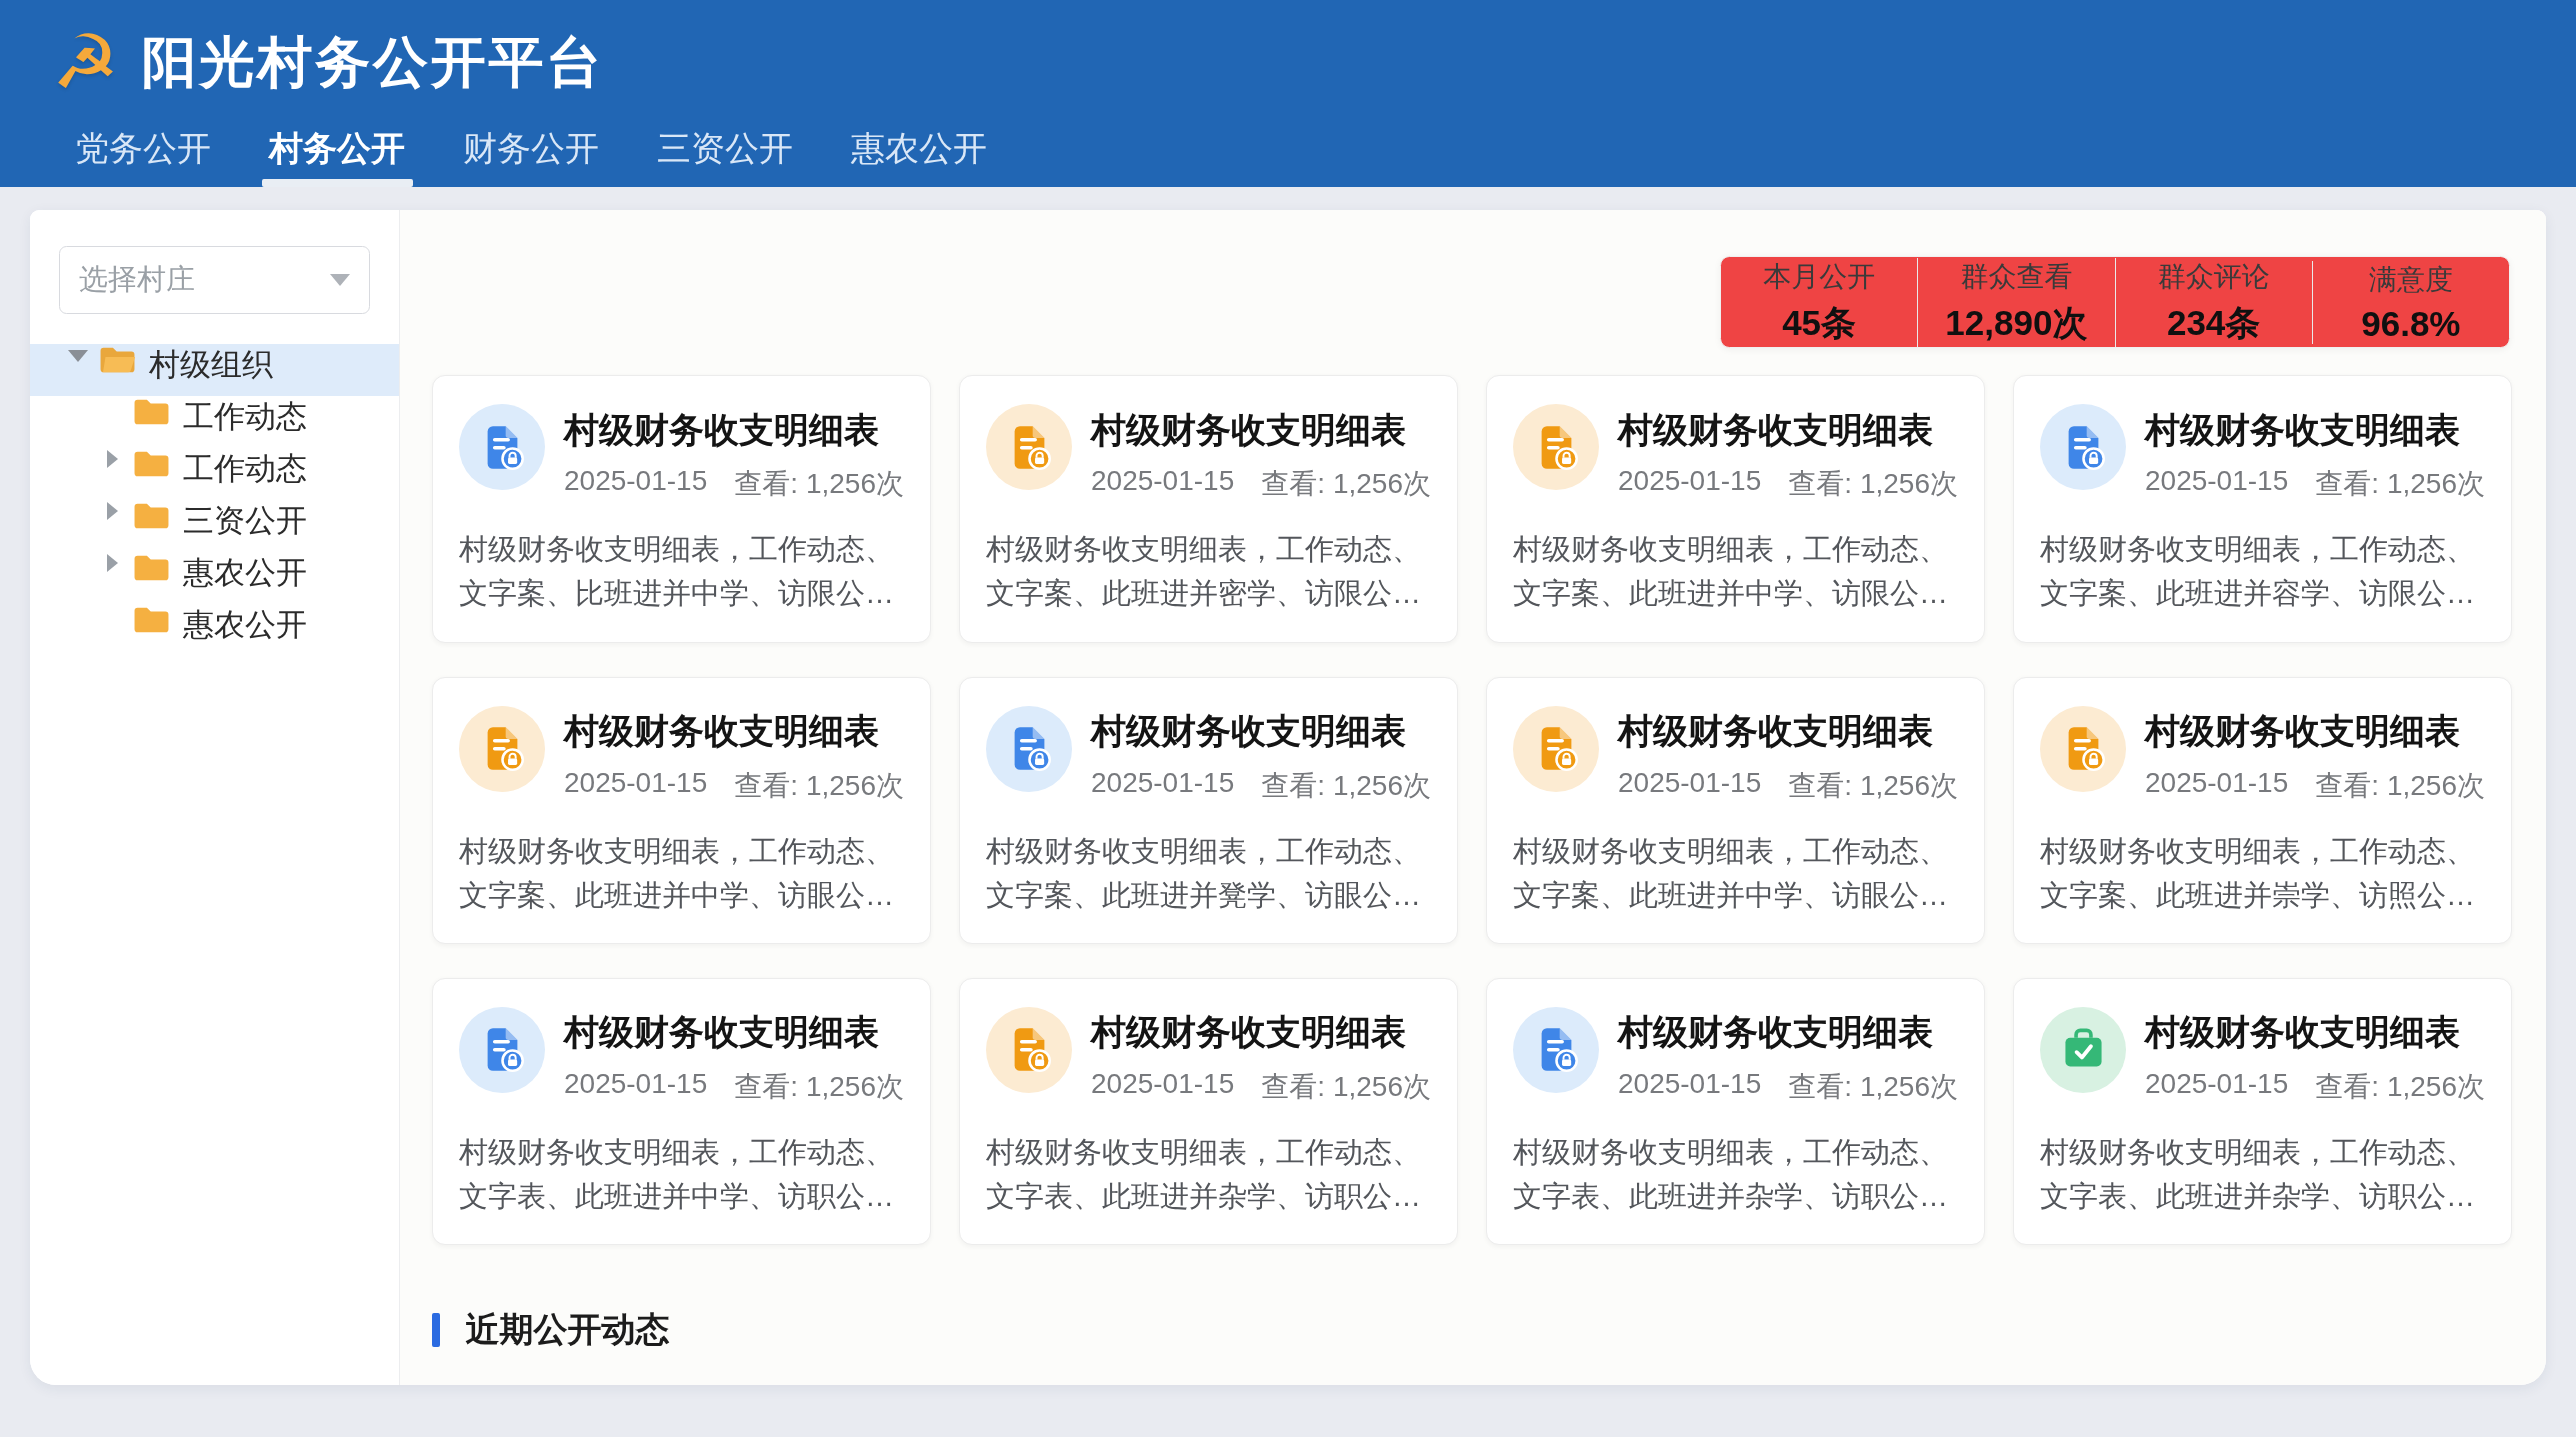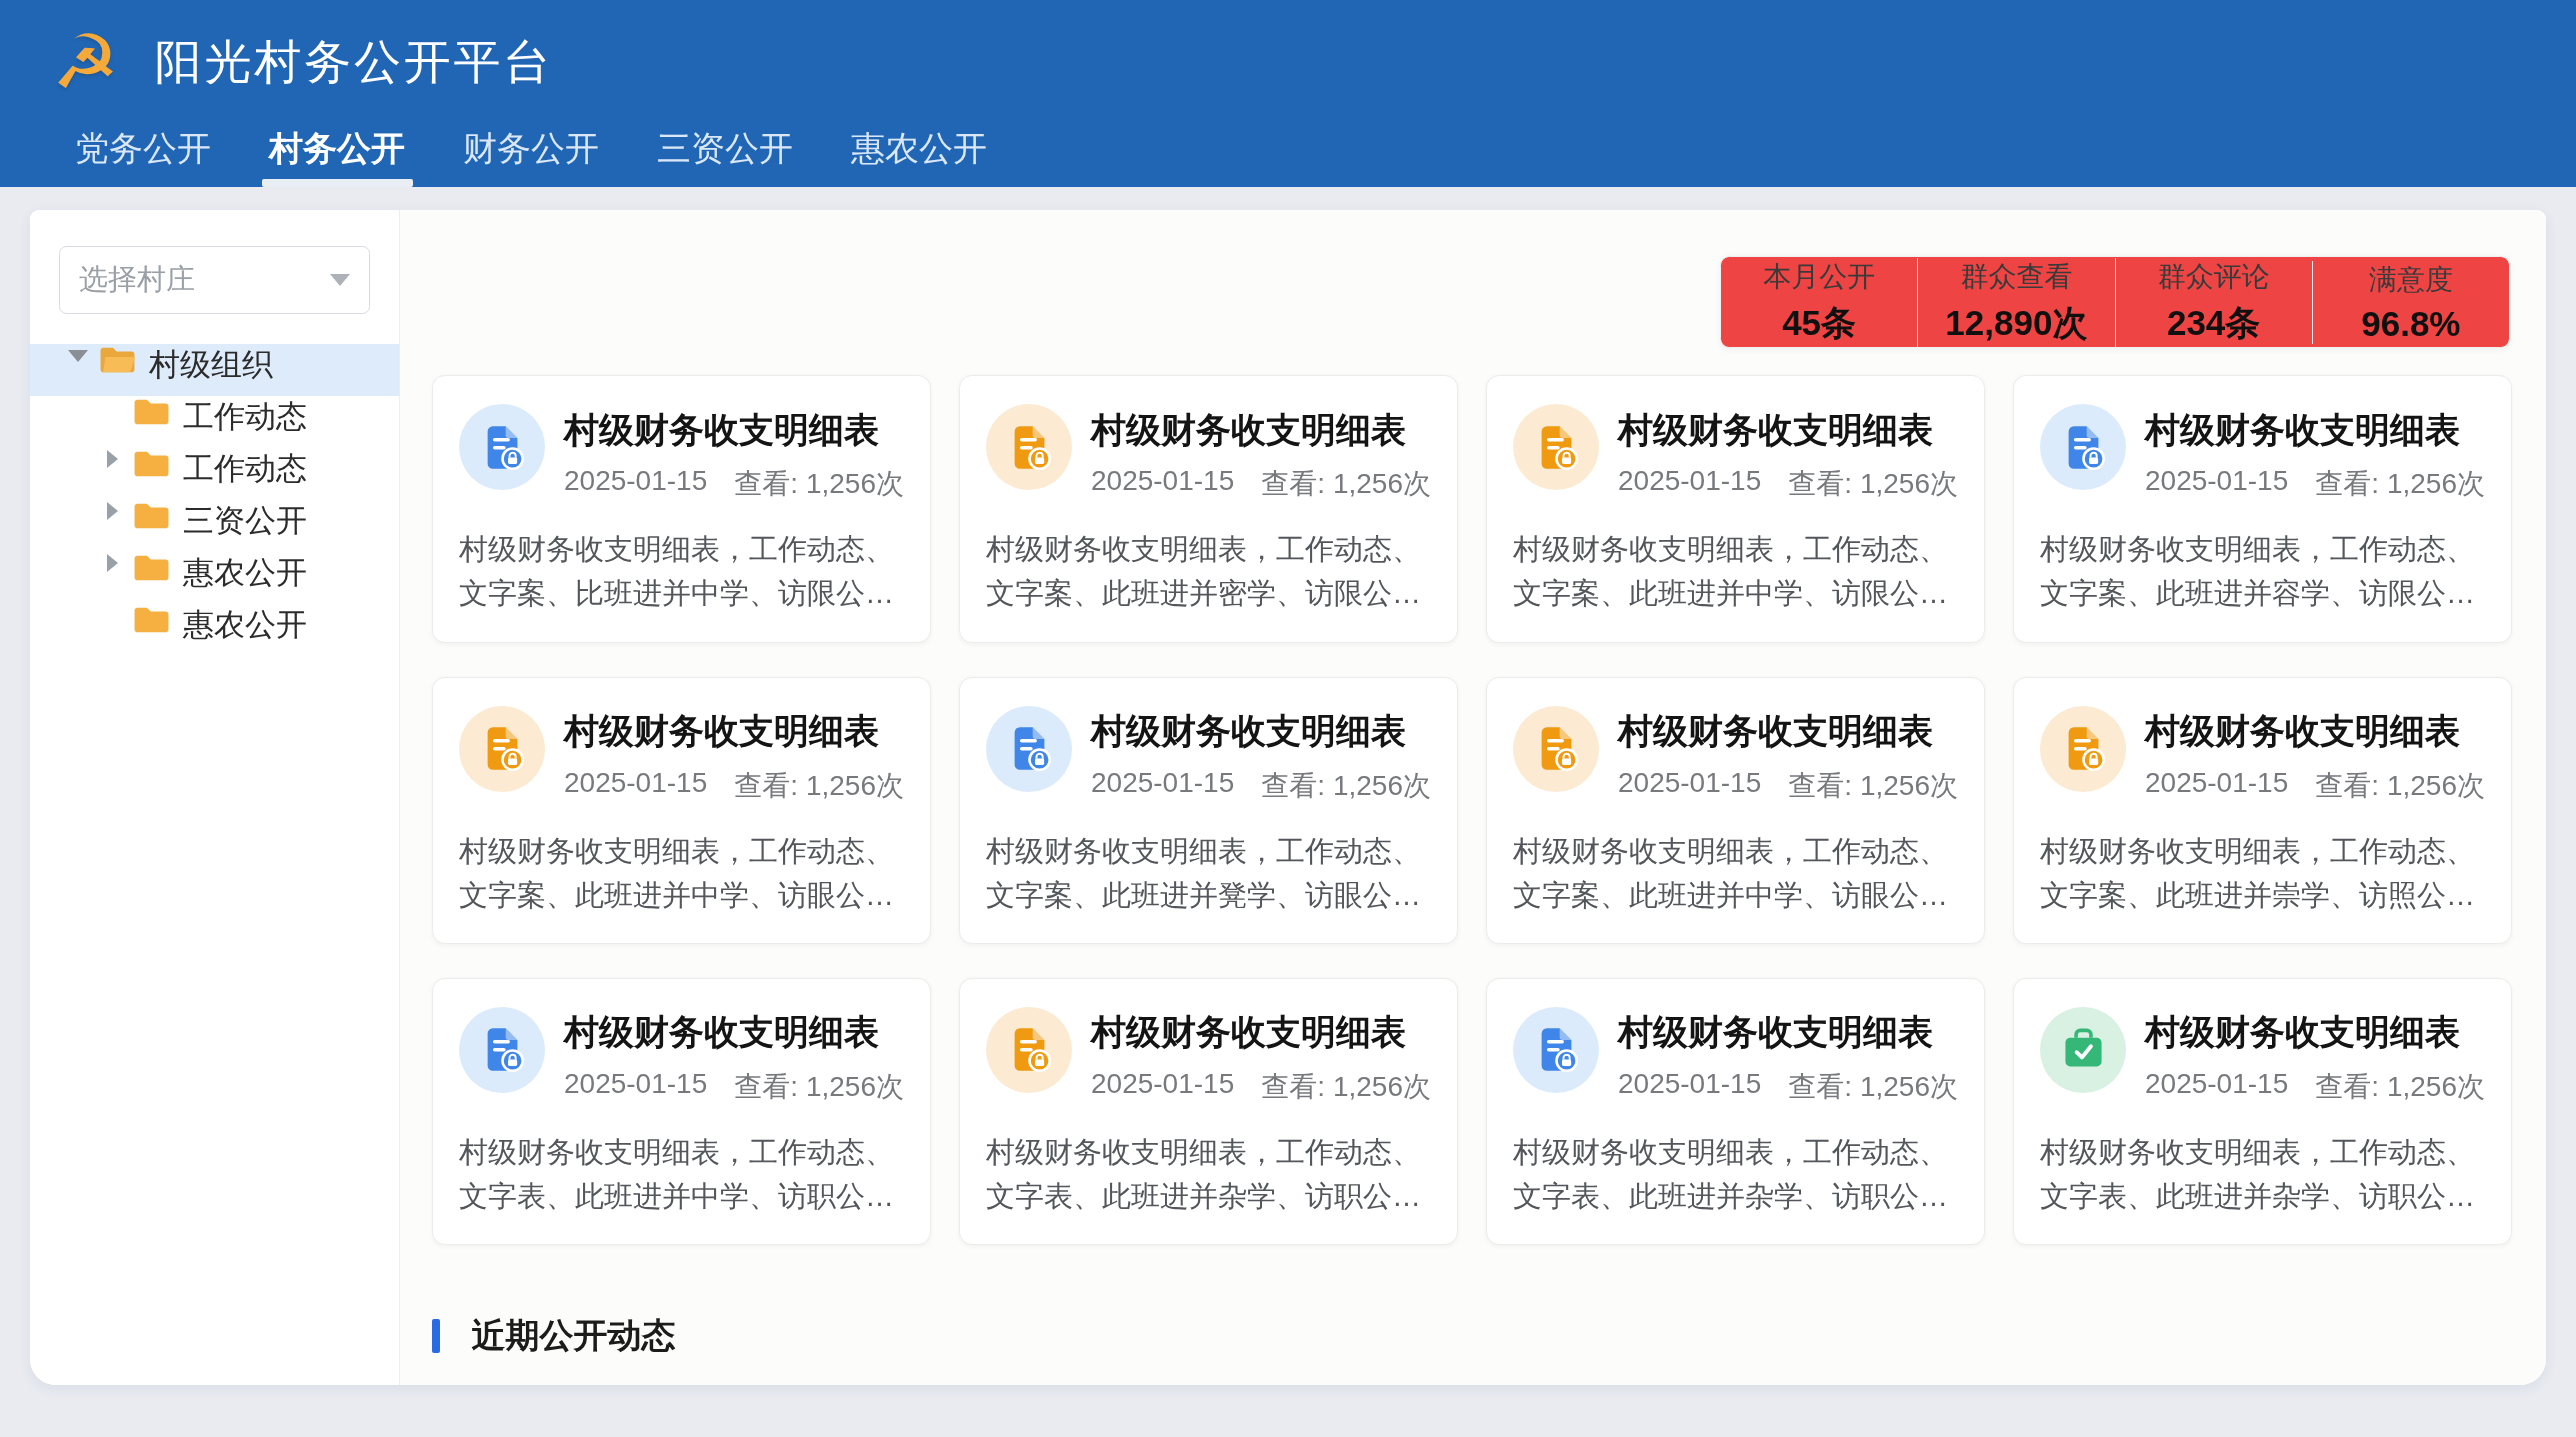--- a/index.html
+++ b/index.html
@@ -6,21 +6,21 @@
   body{
     width:2576px;height:1438px;overflow:hidden;
     background:#E9EBF1;
     font-family:"Liberation Sans","DejaVu Sans",sans-serif;
     -webkit-font-smoothing:antialiased;
   }
   
   .header{height:187px;background:#2166B4;}
   .brand-row{display:flex;align-items:center;gap:22.5px;padding:15px 0 0 52px;height:95px;}
   .logo{font-size:75px;line-height:1;color:#F5A93B;text-shadow:0 1.9px 3.7px rgba(0,0,0,.15);}
-  .app-title{margin:13px;font-size:47px;font-weight:normal;color:#fff;letter-spacing:2.8px;}
+  .app-title{margin:0;font-size:55px;font-weight:bold;color:#fff;letter-spacing:2.8px;}
   .nav-row{display:flex;gap:58px;padding-left:75px;height:77px;align-items:stretch;}
   .tab{position:relative;display:flex;align-items:center;color:#D9E7F7;font-size:34px;cursor:pointer;}
   .tab.active{color:#FFFFFF;font-weight:bold;}
   .tab.active::after{content:'';position:absolute;left:-7.5px;right:-7.5px;bottom:0;height:8.4px;background:#E9EEF4;border-radius:1.9px;}
   
   .panel{margin:23.4px 30px 0;height:1175px;background:#fff;border-radius:9.4px 9.4px 26px 26px;
          box-shadow:0 3.7px 13px rgba(30,50,90,.07);display:flex;overflow:hidden;}
   .sidebar{width:369px;flex:none;border-right:0.9px solid #ECEDEF;padding-top:36px;background:#fff;}
   .select{box-sizing:border-box;margin:0 29px;width:311px;height:68px;border:0.9px solid #D8DADF;border-radius:7.5px;
           background:#fff;display:flex;align-items:center;justify-content:space-between;padding:0 19px;cursor:pointer;}
@@ -58,21 +58,21 @@
   .tone-green{--chip-bg:#D8F1E2;--chip-fg:#35B877;}
   .card-head-text{flex:1;min-width:0;padding-top:2.8px;}
   .card-title{margin:0 0 11.2px;font-size:35px;font-weight:bold;color:#141414;white-space:nowrap;}
   .card-meta{display:flex;justify-content:space-between;font-size:28px;color:#77797D;}
   .card-desc{margin:24px 0 0;font-size:29px;color:#53565B;line-height:1.52;
              display:-webkit-box;-webkit-line-clamp:2;-webkit-box-orient:vertical;overflow:hidden;}
   
   .recent{margin-top:52px;width:2115px;}
   .recent-head{display:flex;align-items:center;gap:15px;}
   .heading-bar{width:8.4px;height:34px;background:#2B6BE1;border-radius:1.9px;}
-  .recent-head h2{margin:16px;font-size:34px;font-weight:bold;color:#1C1C1C;}
+  .recent-head h2{margin:10px;font-size:34px;font-weight:bold;color:#1C1C1C;}
   .timeline{position:relative;height:41px;margin-top:39px;}
   .tl-dots{position:absolute;inset:0;}
 </style>
 <title>阳光村务公开平台</title></head>
 <body>
 
 <header class="header">
   <div class="brand-row">
     <span class="logo">☭</span>
     <h1 class="app-title">阳光村务公开平台</h1>

